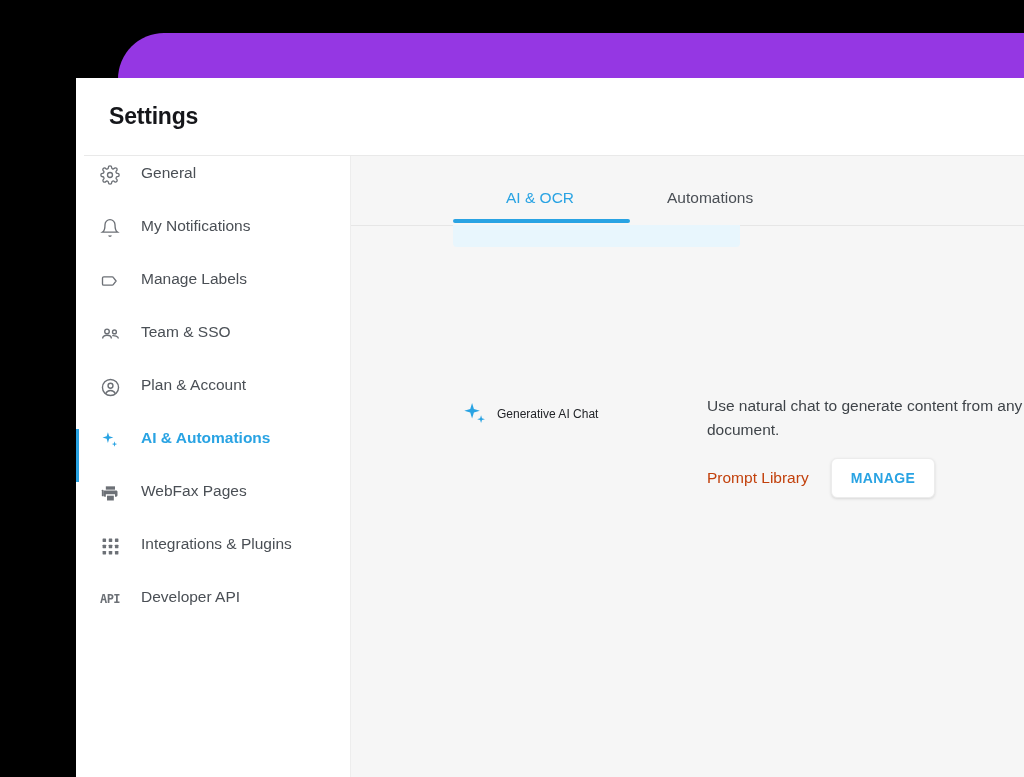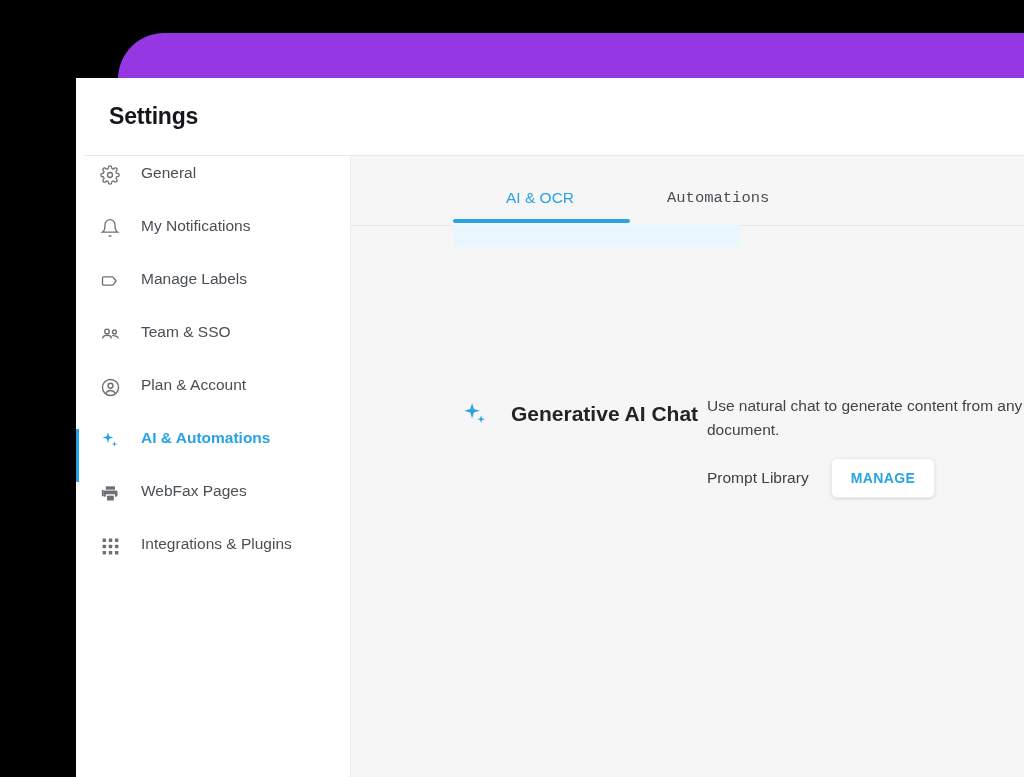--- a/index.html
+++ b/index.html
@@ -183,21 +183,21 @@
   }
   .tab {
     position: absolute;
     top: 33px;
     font-size: 15.5px;
     color: #4a4f55;
     cursor: pointer;
     white-space: nowrap;
   }
   .tab-aiocr { left: 155px; color: #29a3e3; }
-  .tab-automations { left: 316px; font-family: Liberation Mono, monospace; }
+  .tab-automations { left: 316px; }
   .tab-underline {
     position: absolute;
     left: 102px;
     top: 63px;
     width: 177px;
     height: 4px;
     background: #29a3e3;
     border-radius: 2px;
   }
   .tab-band {
@@ -228,23 +228,23 @@
   .feature-icon {
     width: 28px;
     height: 28px;
     flex: 0 0 28px;
     display: flex;
     align-items: center;
     justify-content: center;
     color: #29a3e3;
   }
   .feature-title {
-    margin-left: 22px;
-    font-size: 21px;
-    font-weight: bold;
+    margin-left: 8px;
+    font-size: 12px;
+    font-weight: normal;
     color: #222428;
     white-space: nowrap;
   }
   .feature-right {
     position: absolute;
     left: 356px;
     top: 66px;
     width: 366px;
   }
   .feature-desc {
@@ -252,21 +252,21 @@
     line-height: 24px;
     color: #3f4449;
   }
   .feature-actions {
     margin-top: 16px;
     display: flex;
     align-items: center;
   }
   .prompt-library {
     font-size: 15.5px;
-    color: #404040;
+    color: #c2410c;
     cursor: pointer;
     white-space: nowrap;
   }
   .manage-btn {
     margin-left: 22px;
     background: #ffffff;
     border: 1px solid #ececec;
     border-radius: 6px;
     box-shadow: 0 1px 3px rgba(0,0,0,0.13);
     padding: 11px 19px;
@@ -381,20 +381,24 @@
                 <rect x="9.8" y="9.8" width="4.4" height="4.4" rx="0.6"></rect>
                 <rect x="17.6" y="9.8" width="4.4" height="4.4" rx="0.6"></rect>
                 <rect x="2" y="17.6" width="4.4" height="4.4" rx="0.6"></rect>
                 <rect x="9.8" y="17.6" width="4.4" height="4.4" rx="0.6"></rect>
                 <rect x="17.6" y="17.6" width="4.4" height="4.4" rx="0.6"></rect>
               </svg>
             </span>
             <span class="nav-label">Integrations &amp; Plugins</span>
           </li>
 
+          <li class="nav-item">
+            <span class="nav-icon api-glyph">API</span>
+            <span class="nav-label">Developer API</span>
+          </li>
 
         </ul>
       </nav>
 
       <div class="sb-track">
         <div class="sb-thumb"></div>
         <div class="sb-thumb-lower"></div>
       </div>
 
       <main class="content">

